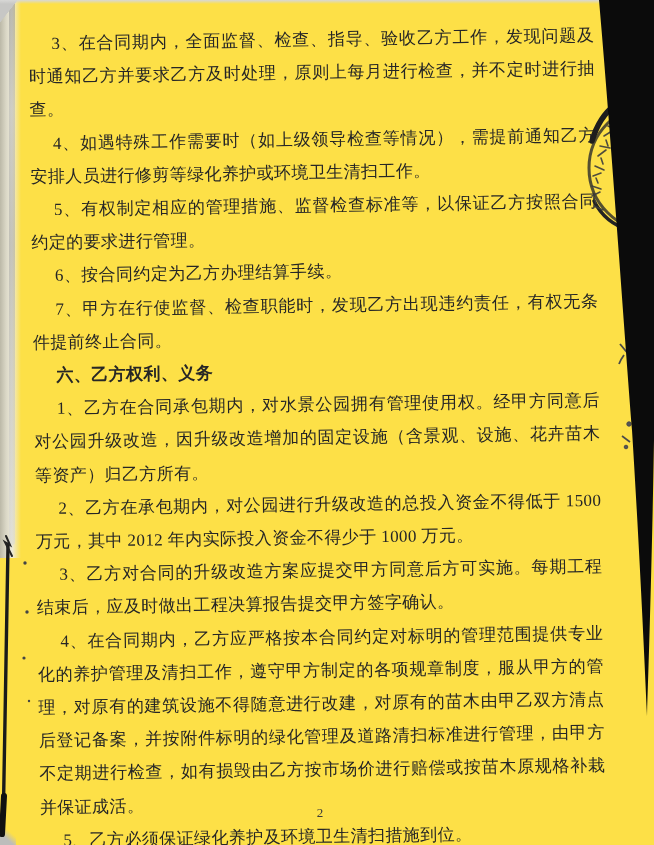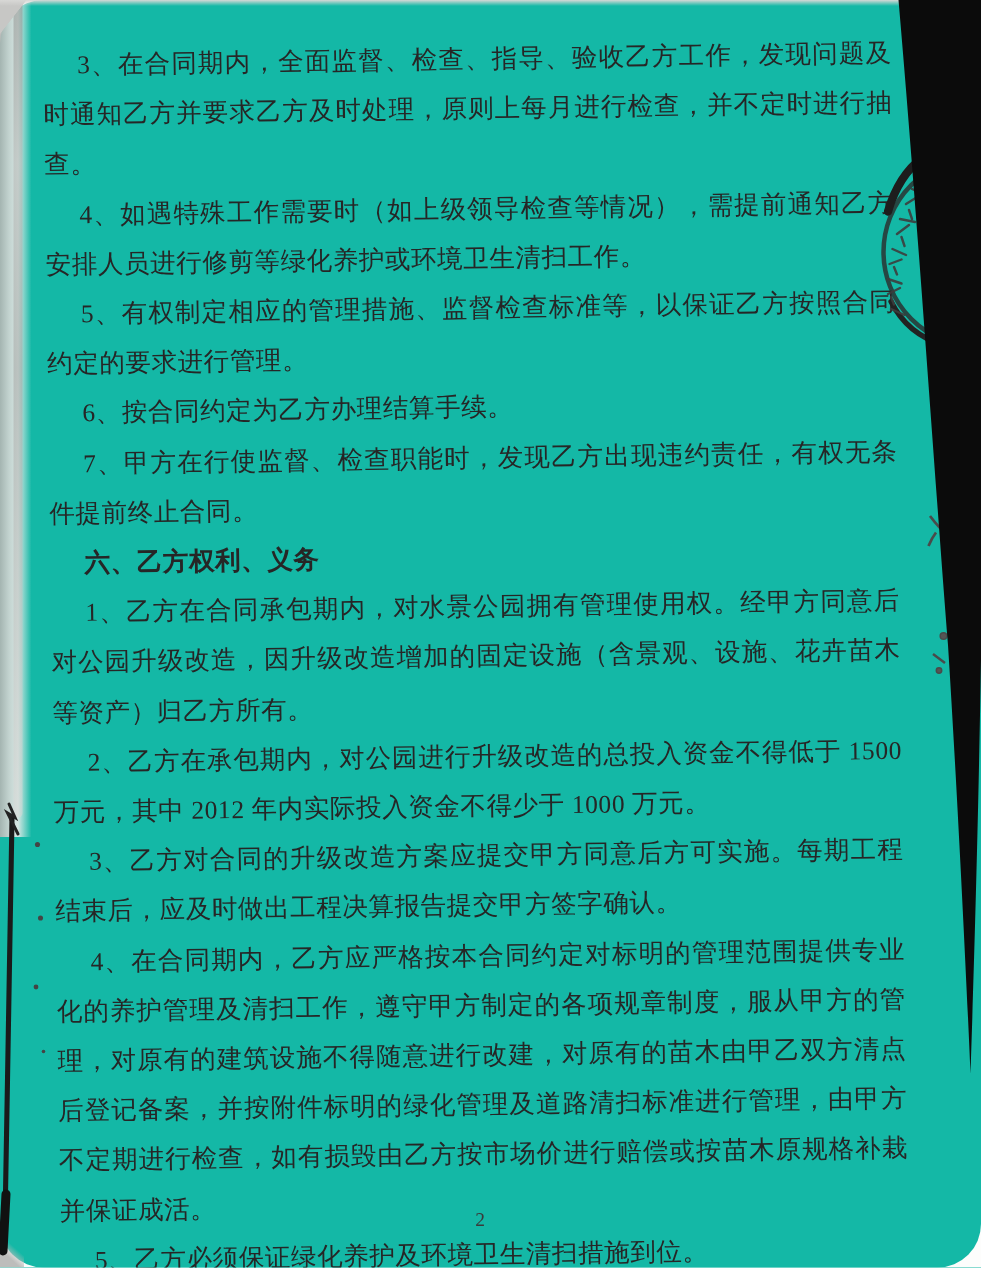--- a/index.html
+++ b/index.html
@@ -3,21 +3,21 @@
 <meta charset="utf-8">
 <style>
   html,body{margin:0;padding:0;}
   body{
     width:654px;height:845px;
     background:#fdfdfc;
     overflow:hidden;
     position:relative;
     font-family:"Liberation Serif","DejaVu Serif",serif;
   }
-  .scan-page{position:absolute;inset:0;background:#14b8a6;border-radius:29px;}
+  .scan-page{position:absolute;inset:0;background:#fde047;}
 
   
   .edge-left{
     position:absolute;left:0;top:0;width:22px;height:558px;
     background:linear-gradient(to right,#b4b4b2 0,#d6d6d4 6px,#ececea 12px,rgba(255,255,255,0) 21px);
     opacity:.9;
   }
   .edge-left-streak{
     position:absolute;left:9px;top:0;width:6px;height:545px;
     background:linear-gradient(to bottom,#8f8f8d 0,#b7b7b5 20%,#a5a5a3 45%,#c2c2c0 75%,#d8d8d6 100%);

